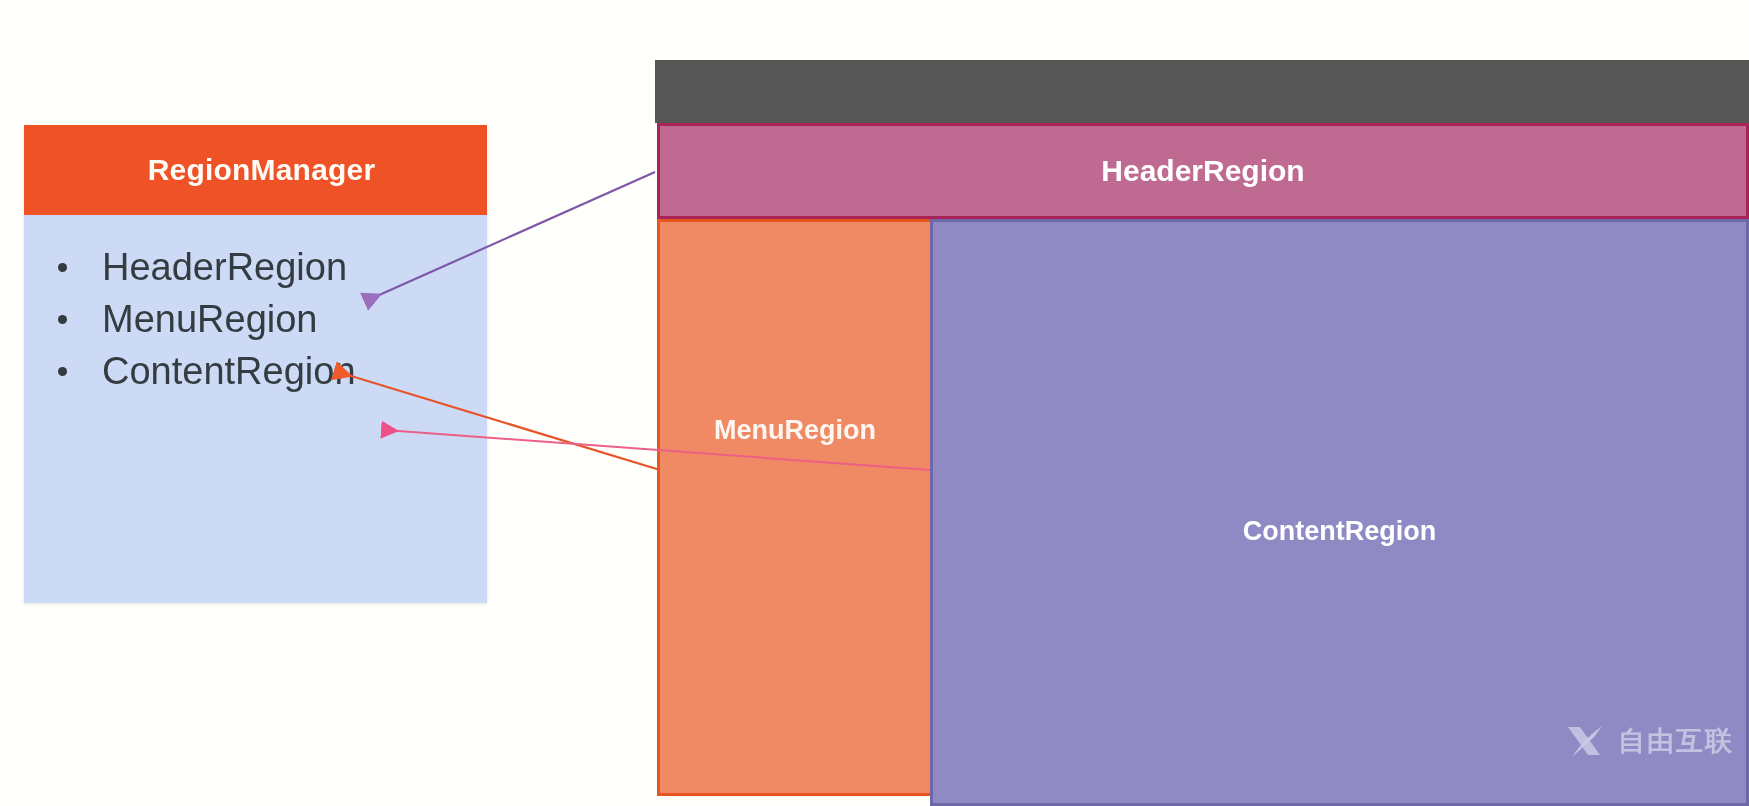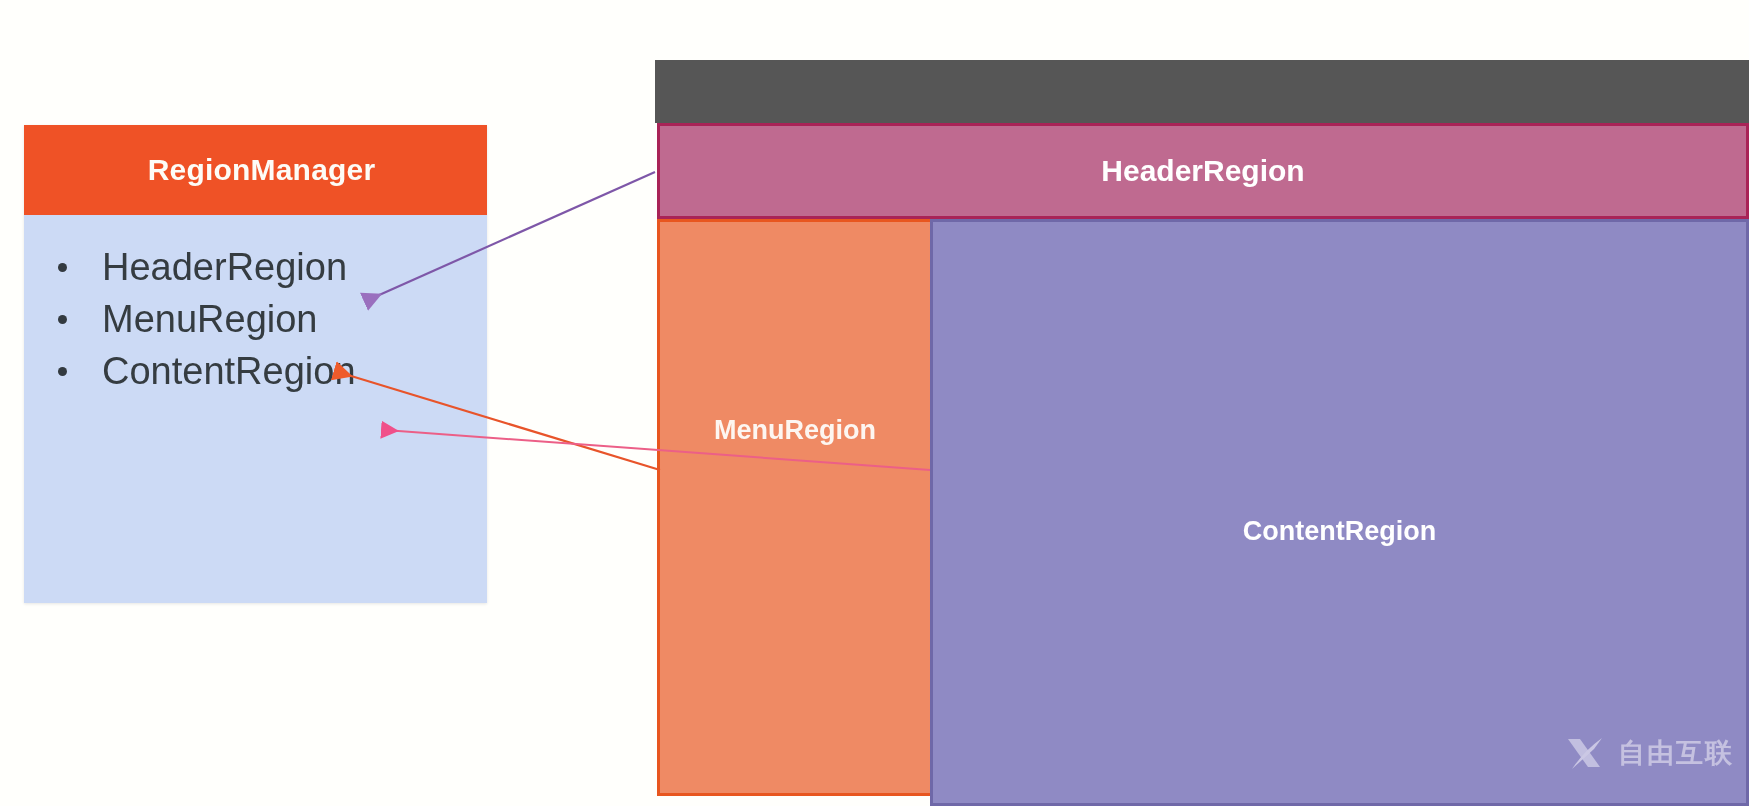--- a/index.html
+++ b/index.html
@@ -153,21 +153,21 @@
     top: 0;
     width: 1749px;
     height: 806px;
     pointer-events: none;
   }
 
   
   #watermark {
     position: absolute;
     right: 12px;
-    bottom: 32px;
+    bottom: 44px;
     display: flex;
     align-items: center;
     gap: 10px;
     opacity: 0.62;
   }
   #watermark-text {
     color: #e6e4f2;
     font-size: 27px;
     font-weight: bold;
     letter-spacing: 2px;

